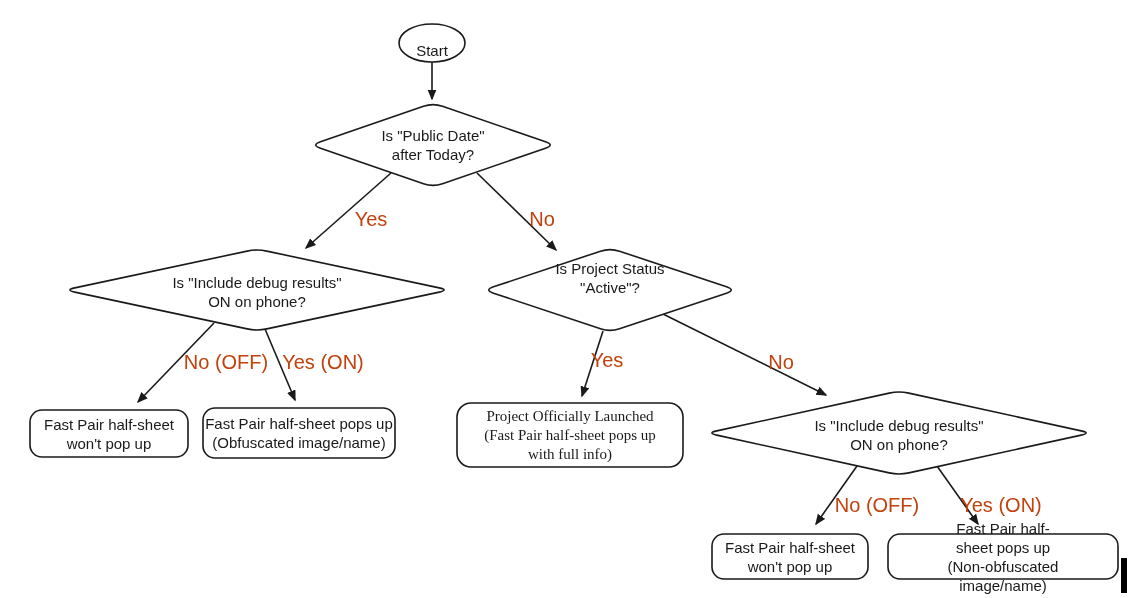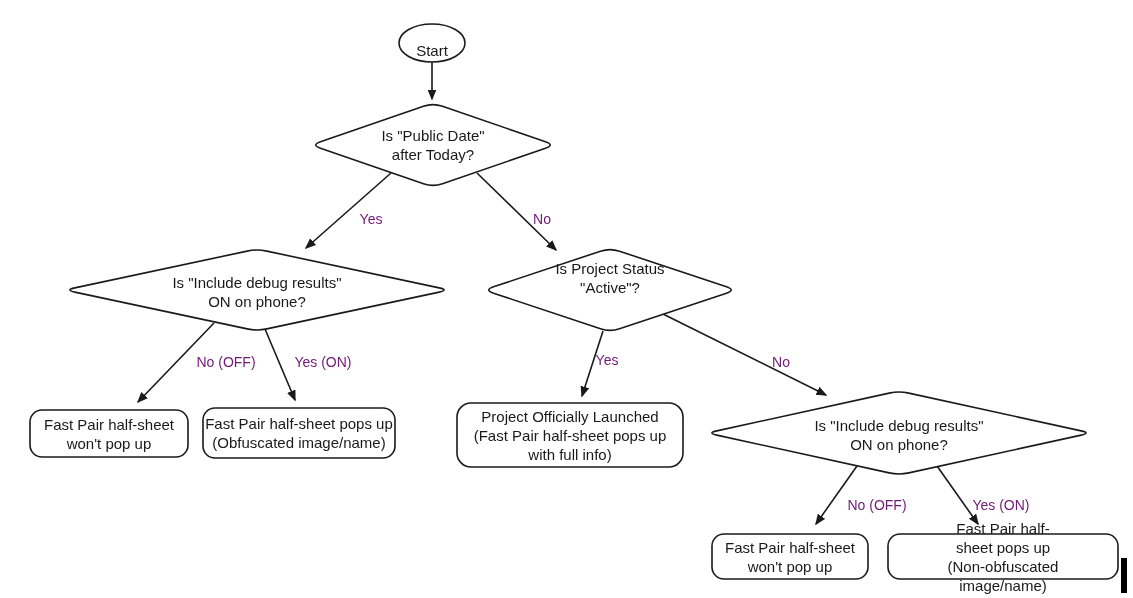--- a/index.html
+++ b/index.html
@@ -37,22 +37,22 @@
     white-space: pre-line;
     text-align: center;
     color: #1a1a1a;
     font-size: 15px;
     line-height: 19px;
   }
   .edge-lbl {
     position: absolute;
     transform: translate(-50%, -50%);
     white-space: nowrap;
-    color: #701a75;
-    font-size: 14px;
+    color: #c2410c;
+    font-size: 20px;
   }
   .cursor-bar {
     position: absolute;
     left: 1121px;
     top: 558px;
     width: 6px;
     height: 35px;
     background: #000000;
   }
 </style>
@@ -101,21 +101,21 @@
   <div class="lbl" style="left:257px; top:292px;">Is "Include debug results"
 ON on phone?</div>
   <div class="lbl" style="left:610px; top:278px;">Is Project Status
 "Active"?</div>
   <div class="lbl" style="left:899px; top:435px;">Is "Include debug results"
 ON on phone?</div>
   <div class="lbl" style="left:109px; top:434px;">Fast Pair half-sheet
 won't pop up</div>
   <div class="lbl" style="left:299px; top:433px;">Fast Pair half-sheet pops up
 (Obfuscated image/name)</div>
-  <div class="lbl" style="left:570px; top:435px;">Project Officially Launched
+  <div class="lbl" style="left:570px; top:435px;font-family:Liberation Serif, serif;">Project Officially Launched
 (Fast Pair half-sheet pops up
 with full info)</div>
   <div class="lbl" style="left:790px; top:557px;">Fast Pair half-sheet
 won't pop up</div>
   <div class="lbl" style="left:1003px; top:557px;">Fast Pair half-sheet pops up
 (Non-obfuscated image/name)</div>
 
   <div class="edge-lbl" style="left:371px; top:219px;">Yes</div>
   <div class="edge-lbl" style="left:542px; top:219px;">No</div>
   <div class="edge-lbl" style="left:226px; top:362px;">No (OFF)</div>

